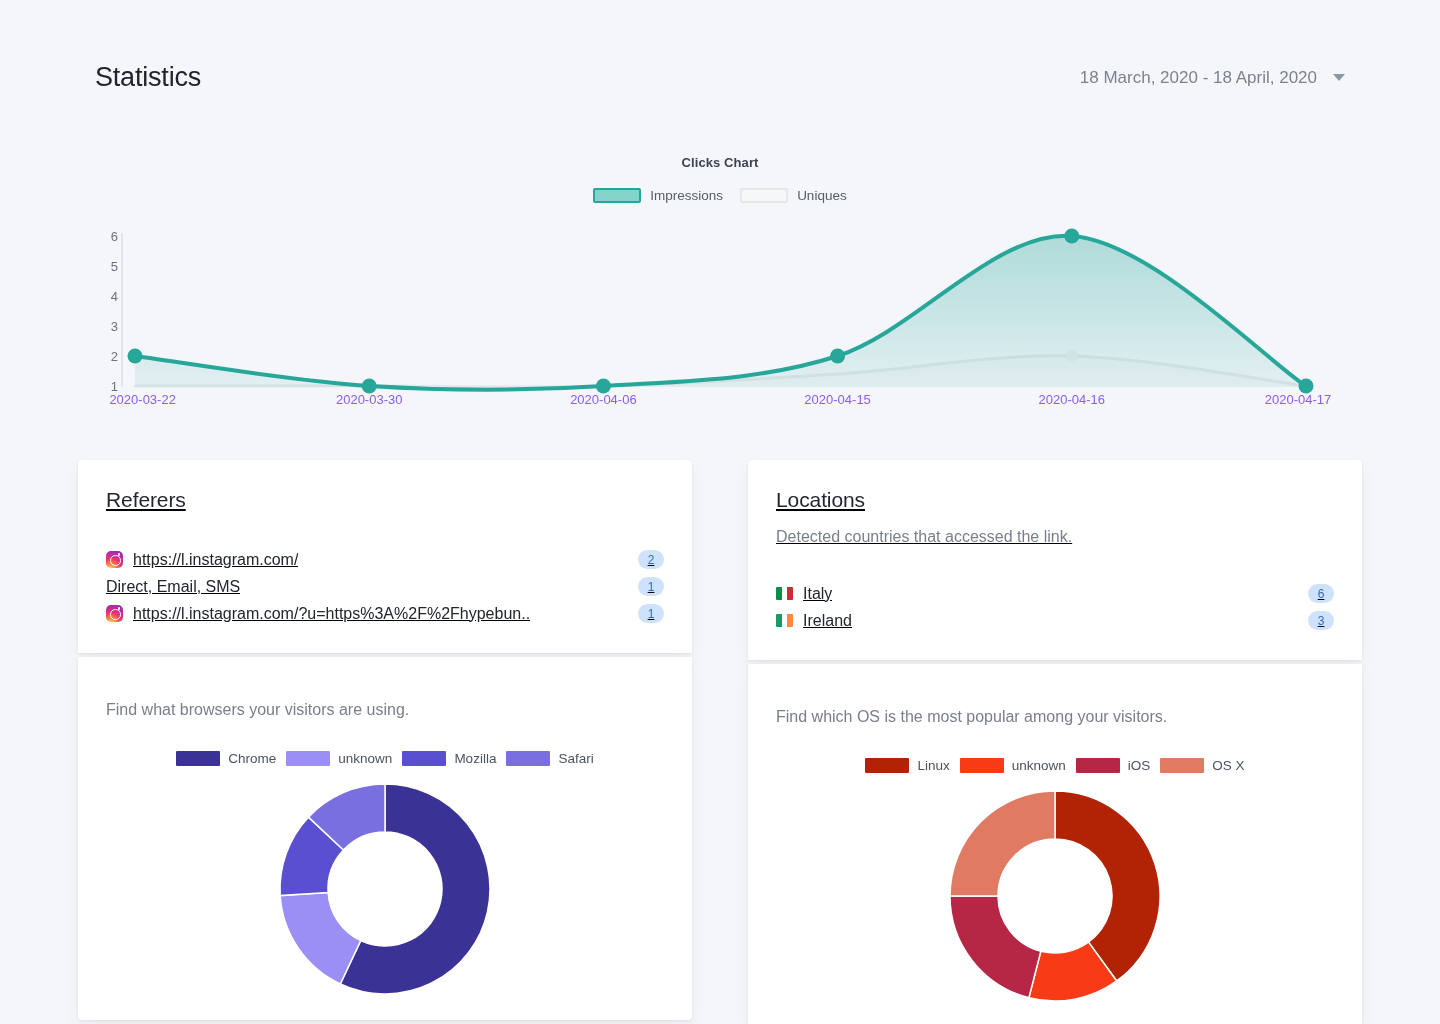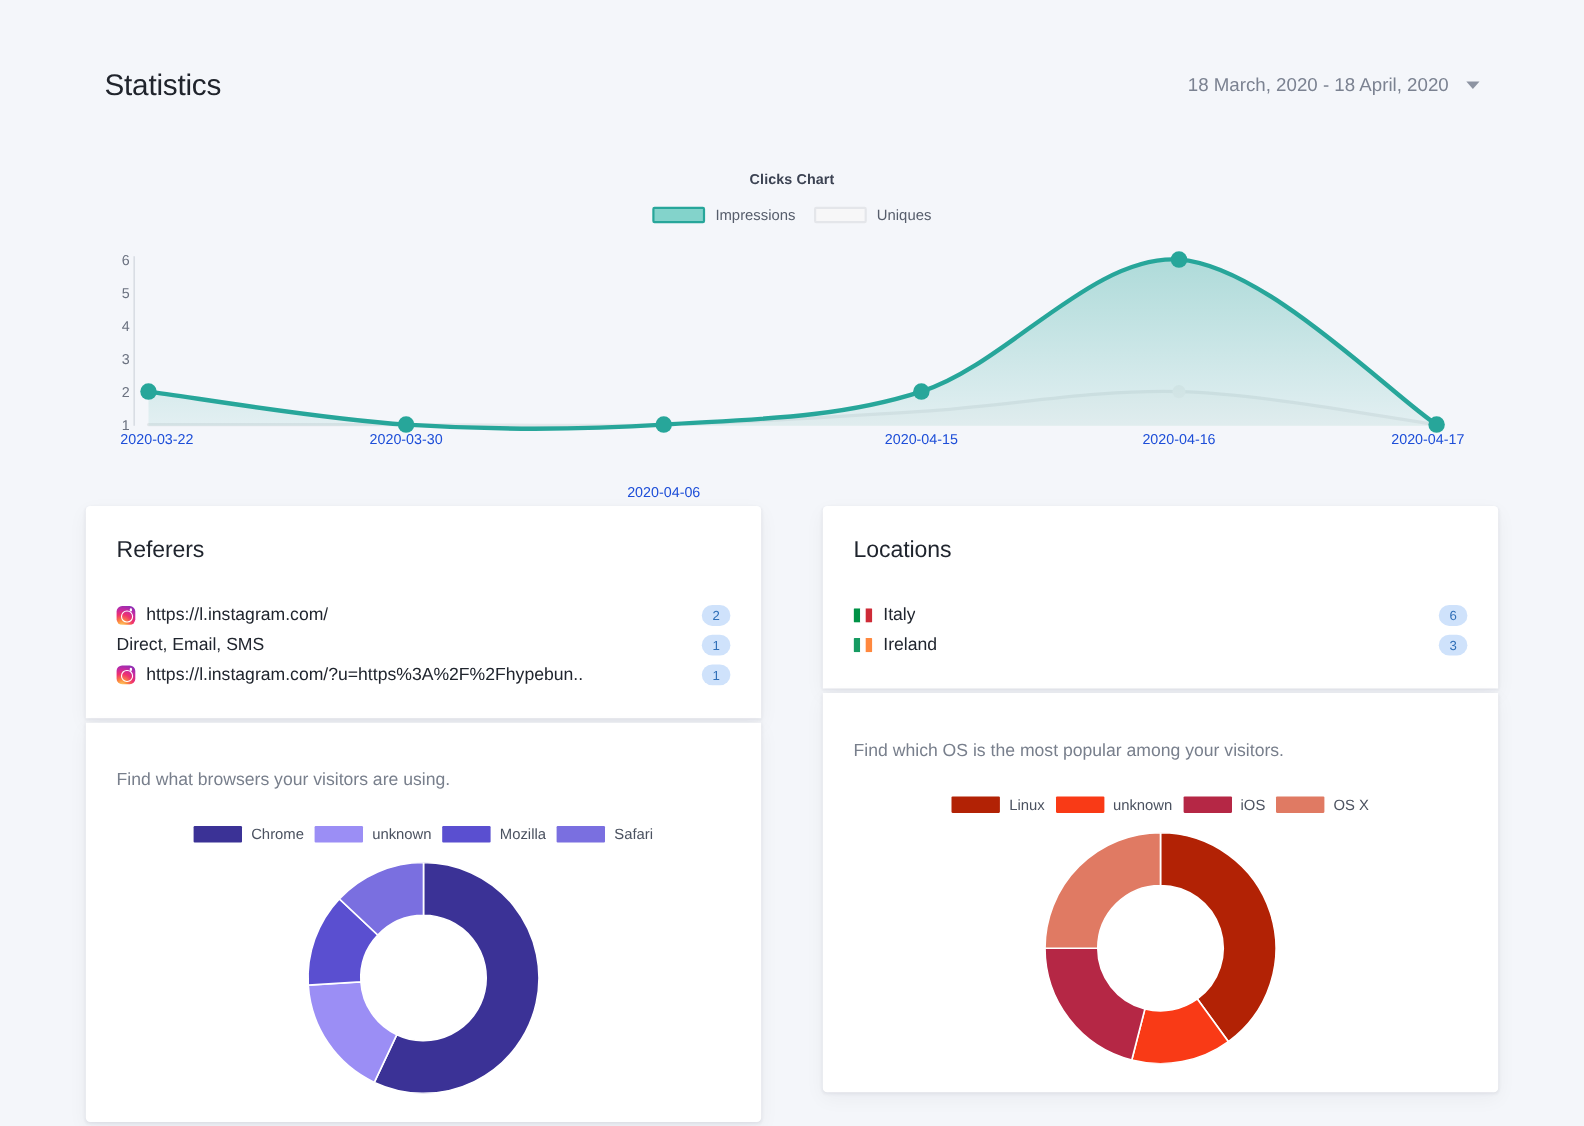--- a/index.html
+++ b/index.html
@@ -46,36 +46,36 @@
   .leg-label { font-size: 13.5px; color: #565d6b; }
 
   .plot { position: relative; width: 1440px; height: 200px; margin-top: 9px; }
   .plot svg { position: absolute; left: 0; top: 0; }
   .ytick {
     position: absolute; right: 0; font-size: 13px; color: #6b7280;
     transform: translateY(-50%); width: 40px; text-align: right;
   }
   .ylabels { position: absolute; left: 88px; top: 0; width: 30px; height: 176px; }
   .xtick {
-    position: absolute; font-size: 13px; color: #1d4ed8; white-space: nowrap;
+    position: absolute; font-size: 13px; color: #8b5cf6; white-space: nowrap;
     transform: translateX(-50%);
   }
   .xlabels { position: absolute; left: 0; top: 180px; width: 1440px; height: 24px; }
 
   
   .cards { position: absolute; left: 0; top: 460px; width: 1440px; }
   .col { position: absolute; top: 0; width: 614px; }
   .col.left { left: 78px; }
   .col.right { left: 748px; }
 
   .card {
     background: #ffffff;
     box-shadow: 0 1px 3px rgba(26,33,54,0.07), 0 6px 18px rgba(26,33,54,0.045);
   }
-  .card.top { border-radius: 4px 4px 0 0; }
+  .card.top { border-radius: 4px 4px 0 0; text-decoration: underline; }
   .card.bottom { border-radius: 0 0 4px 4px; margin-top: 4px; }
 
   .card-inner { padding: 28px 28px 26px 28px; }
   .card-title {
     font-size: 21px; font-weight: 400; color: #1f242d; letter-spacing: -0.1px;
   }
   .card-sub { font-size: 16px; color: #787f8c; margin-top: 16px; }
 
   .rows { margin-top: 34px; }
   .row {
@@ -177,21 +177,21 @@
           <div class="ytick" style="top: 174px;">1</div>
           <div class="ytick" style="top: 144px;">2</div>
           <div class="ytick" style="top: 114px;">3</div>
           <div class="ytick" style="top: 84px;">4</div>
           <div class="ytick" style="top: 54px;">5</div>
           <div class="ytick" style="top: 24px;">6</div>
         </div>
       <div class="xlabels" id="xlabels">
           <div class="xtick" style="transform: translateX(-37%); left: 134px;">2020-03-22</div>
           <div class="xtick" style="left: 369.2px;">2020-03-30</div>
-          <div class="xtick" style="left: 603.4px; margin-top: 48px;">2020-04-06</div>
+          <div class="xtick" style="left: 603.4px;">2020-04-06</div>
           <div class="xtick" style="left: 837.6px;">2020-04-15</div>
           <div class="xtick" style="left: 1071.8px;">2020-04-16</div>
           <div class="xtick" style="transform: translateX(-62%); left: 1306px; text-align: center;">2020-04-17</div>
         </div>
     </div>
   </div>
 
   <div class="cards">
 
     <div class="col left">
@@ -256,20 +256,21 @@
         </div>
       </div>
 
     </div>
 
     <div class="col right">
 
       <div class="card top">
         <div class="card-inner">
           <div class="card-title">Locations</div>
+          <div class="card-sub">Detected countries that accessed the link.</div>
           <div class="rows" id="locations-rows">
               <div class="row">
                 <div class="row-left">
                   <span class="flag">
                     <i style="background: rgb(0, 146, 70);"></i>
                     <i style="background: rgb(255, 255, 255);"></i>
                     <i style="background: rgb(206, 43, 55);"></i>
                   </span>
                   <span class="row-label">Italy</span>
                 </div>

